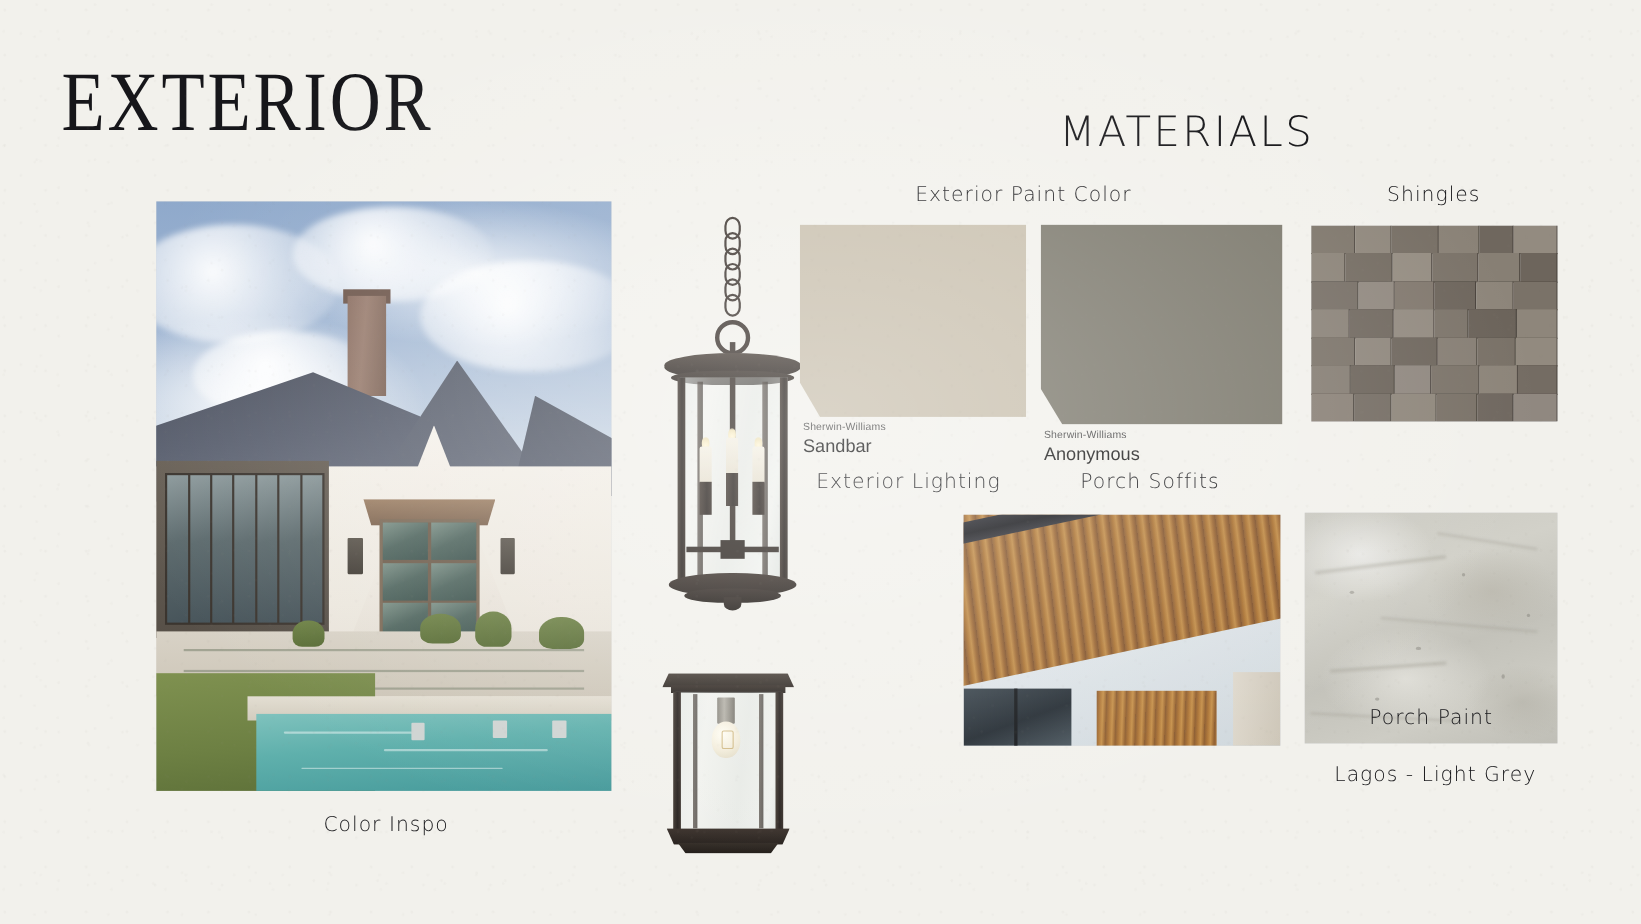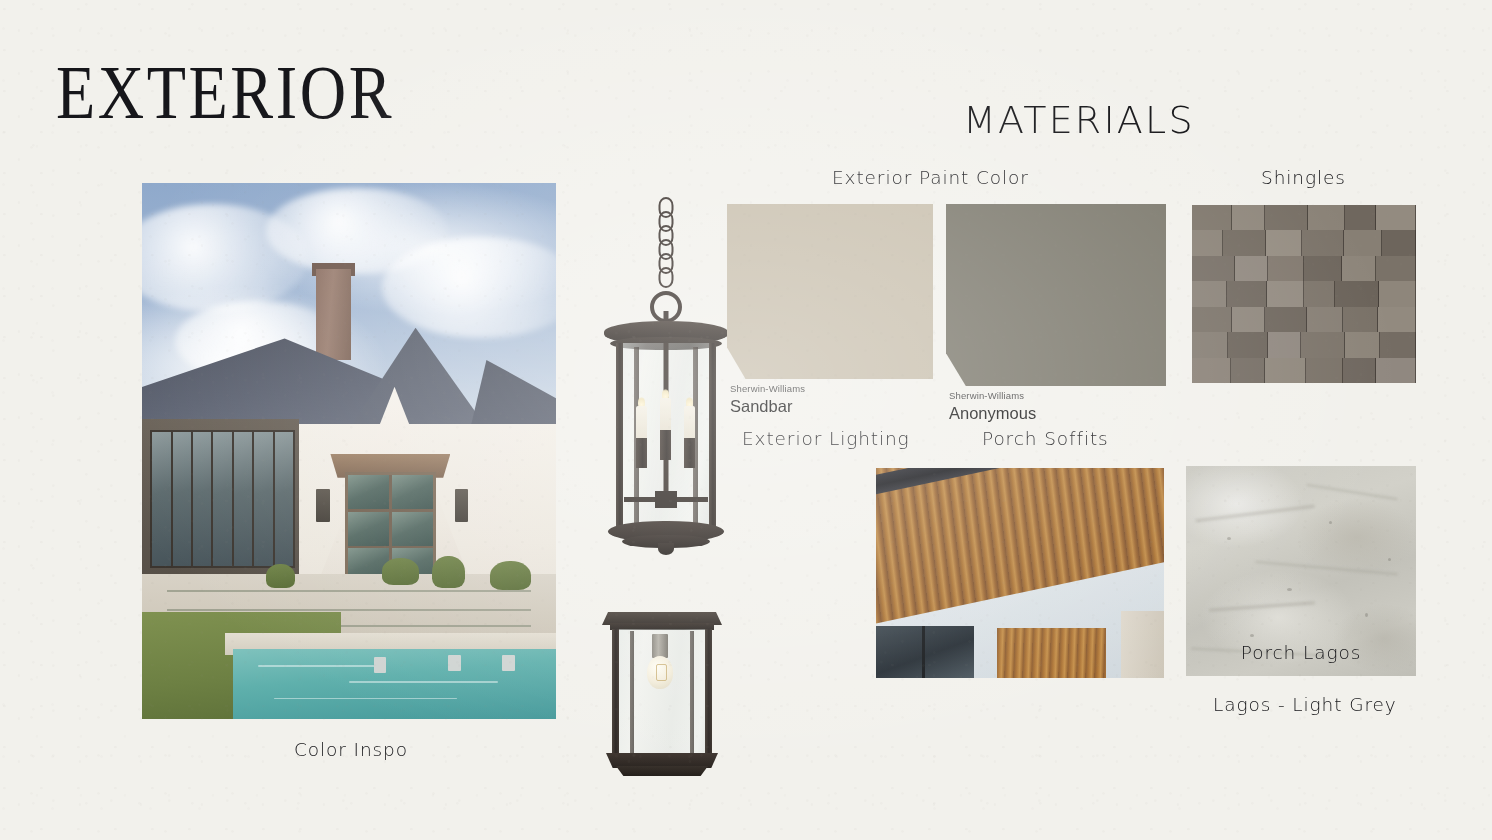--- a/index.html
+++ b/index.html
@@ -642,20 +642,20 @@
     <div class="pt-vein" style="left:30%;top:48%;width:62%;height:2px;transform:rotate(5deg);"></div>
     <div class="pt-vein" style="left:10%;top:66%;width:46%;height:2.5px;transform:rotate(-4deg);"></div>
     <div class="pt-vein" style="left:52%;top:12%;width:40%;height:2px;transform:rotate(9deg);"></div>
     <div class="pt-vein" style="left:2%;top:88%;width:58%;height:2px;transform:rotate(3deg);"></div>
     <div class="pt-speck" style="left:18%;top:34%;width:4px;height:3px;"></div>
     <div class="pt-speck" style="left:62%;top:26%;width:3px;height:3px;"></div>
     <div class="pt-speck" style="left:44%;top:58%;width:5px;height:3px;"></div>
     <div class="pt-speck" style="left:78%;top:70%;width:3px;height:4px;"></div>
     <div class="pt-speck" style="left:28%;top:80%;width:4px;height:3px;"></div>
     <div class="pt-speck" style="left:88%;top:44%;width:3px;height:3px;"></div>
-    <div id="label-porch-tile">Porch Lagos</div>
+    <div id="label-porch-tile">Porch Paint</div>
   </div>
   <div class="caption" style="left:1213px; top:696px;">Lagos - Light Grey</div>
 
 </div>
 
 <div id="paper-texture"></div>
 <div id="paper-vignette"></div>
 
 </body></html>

